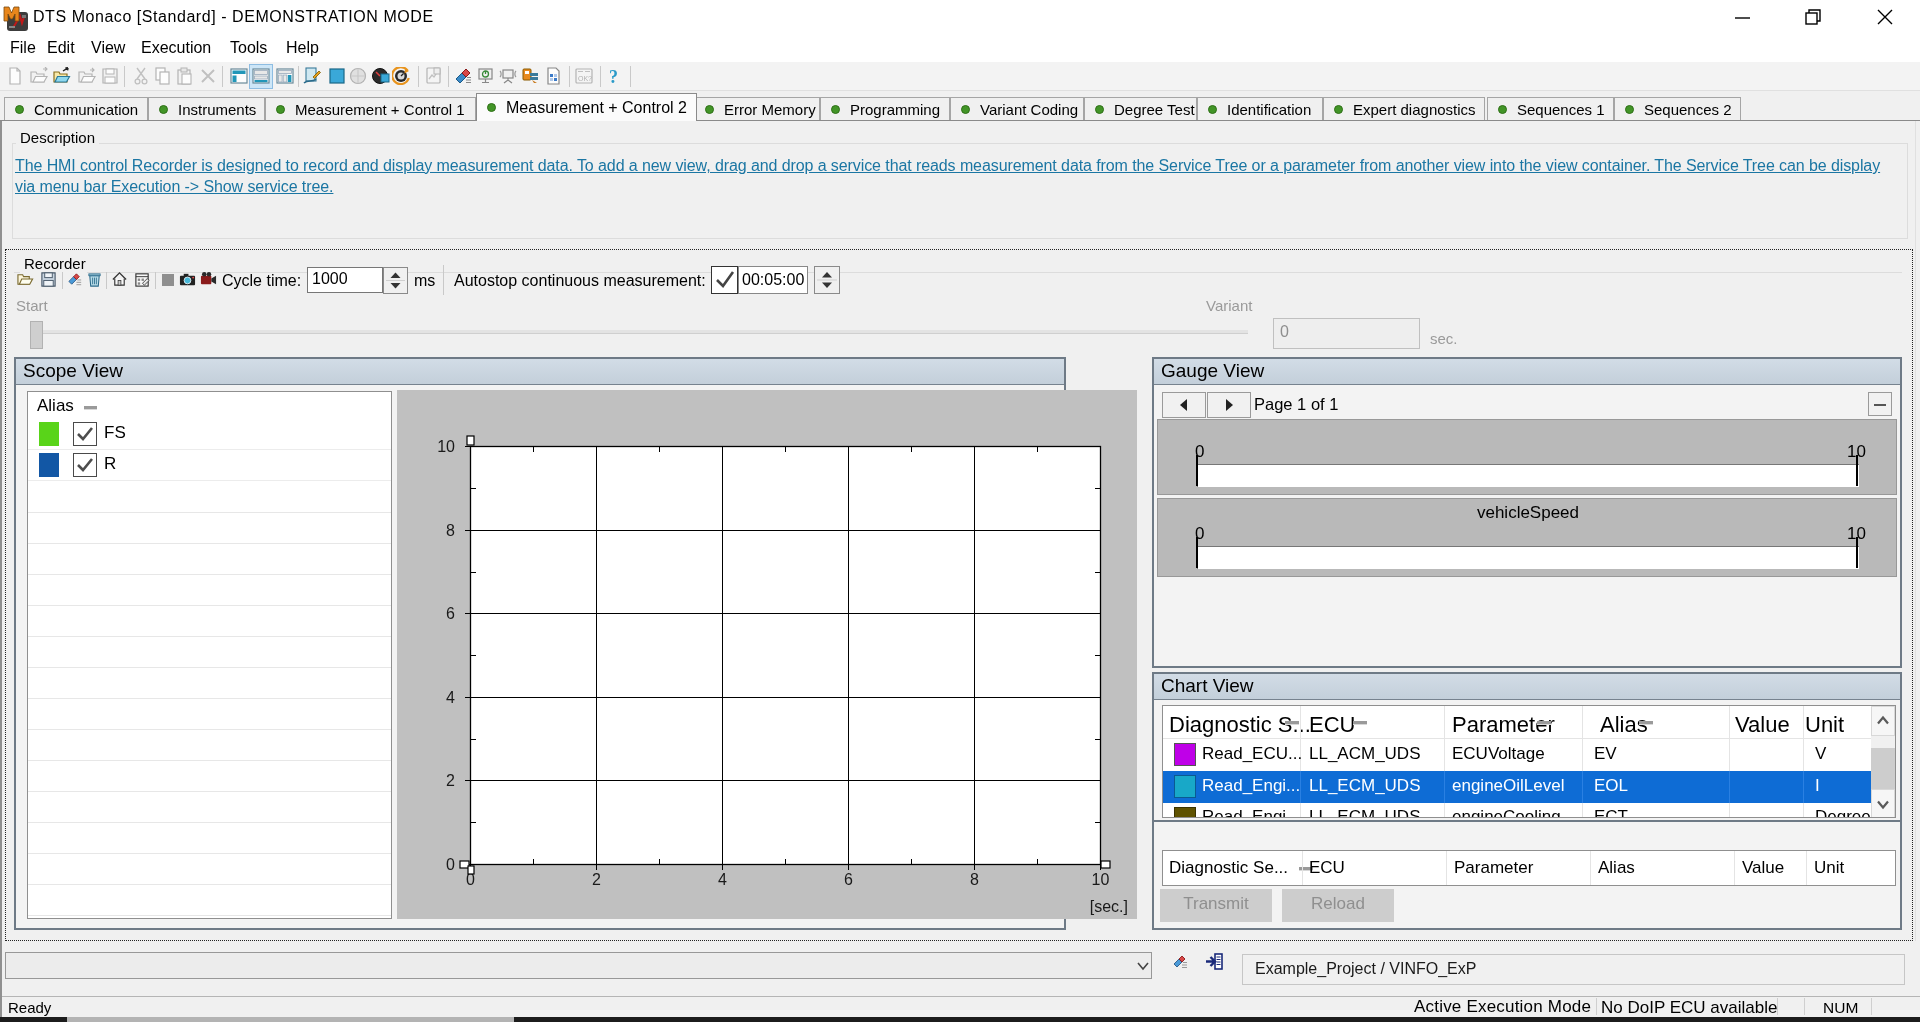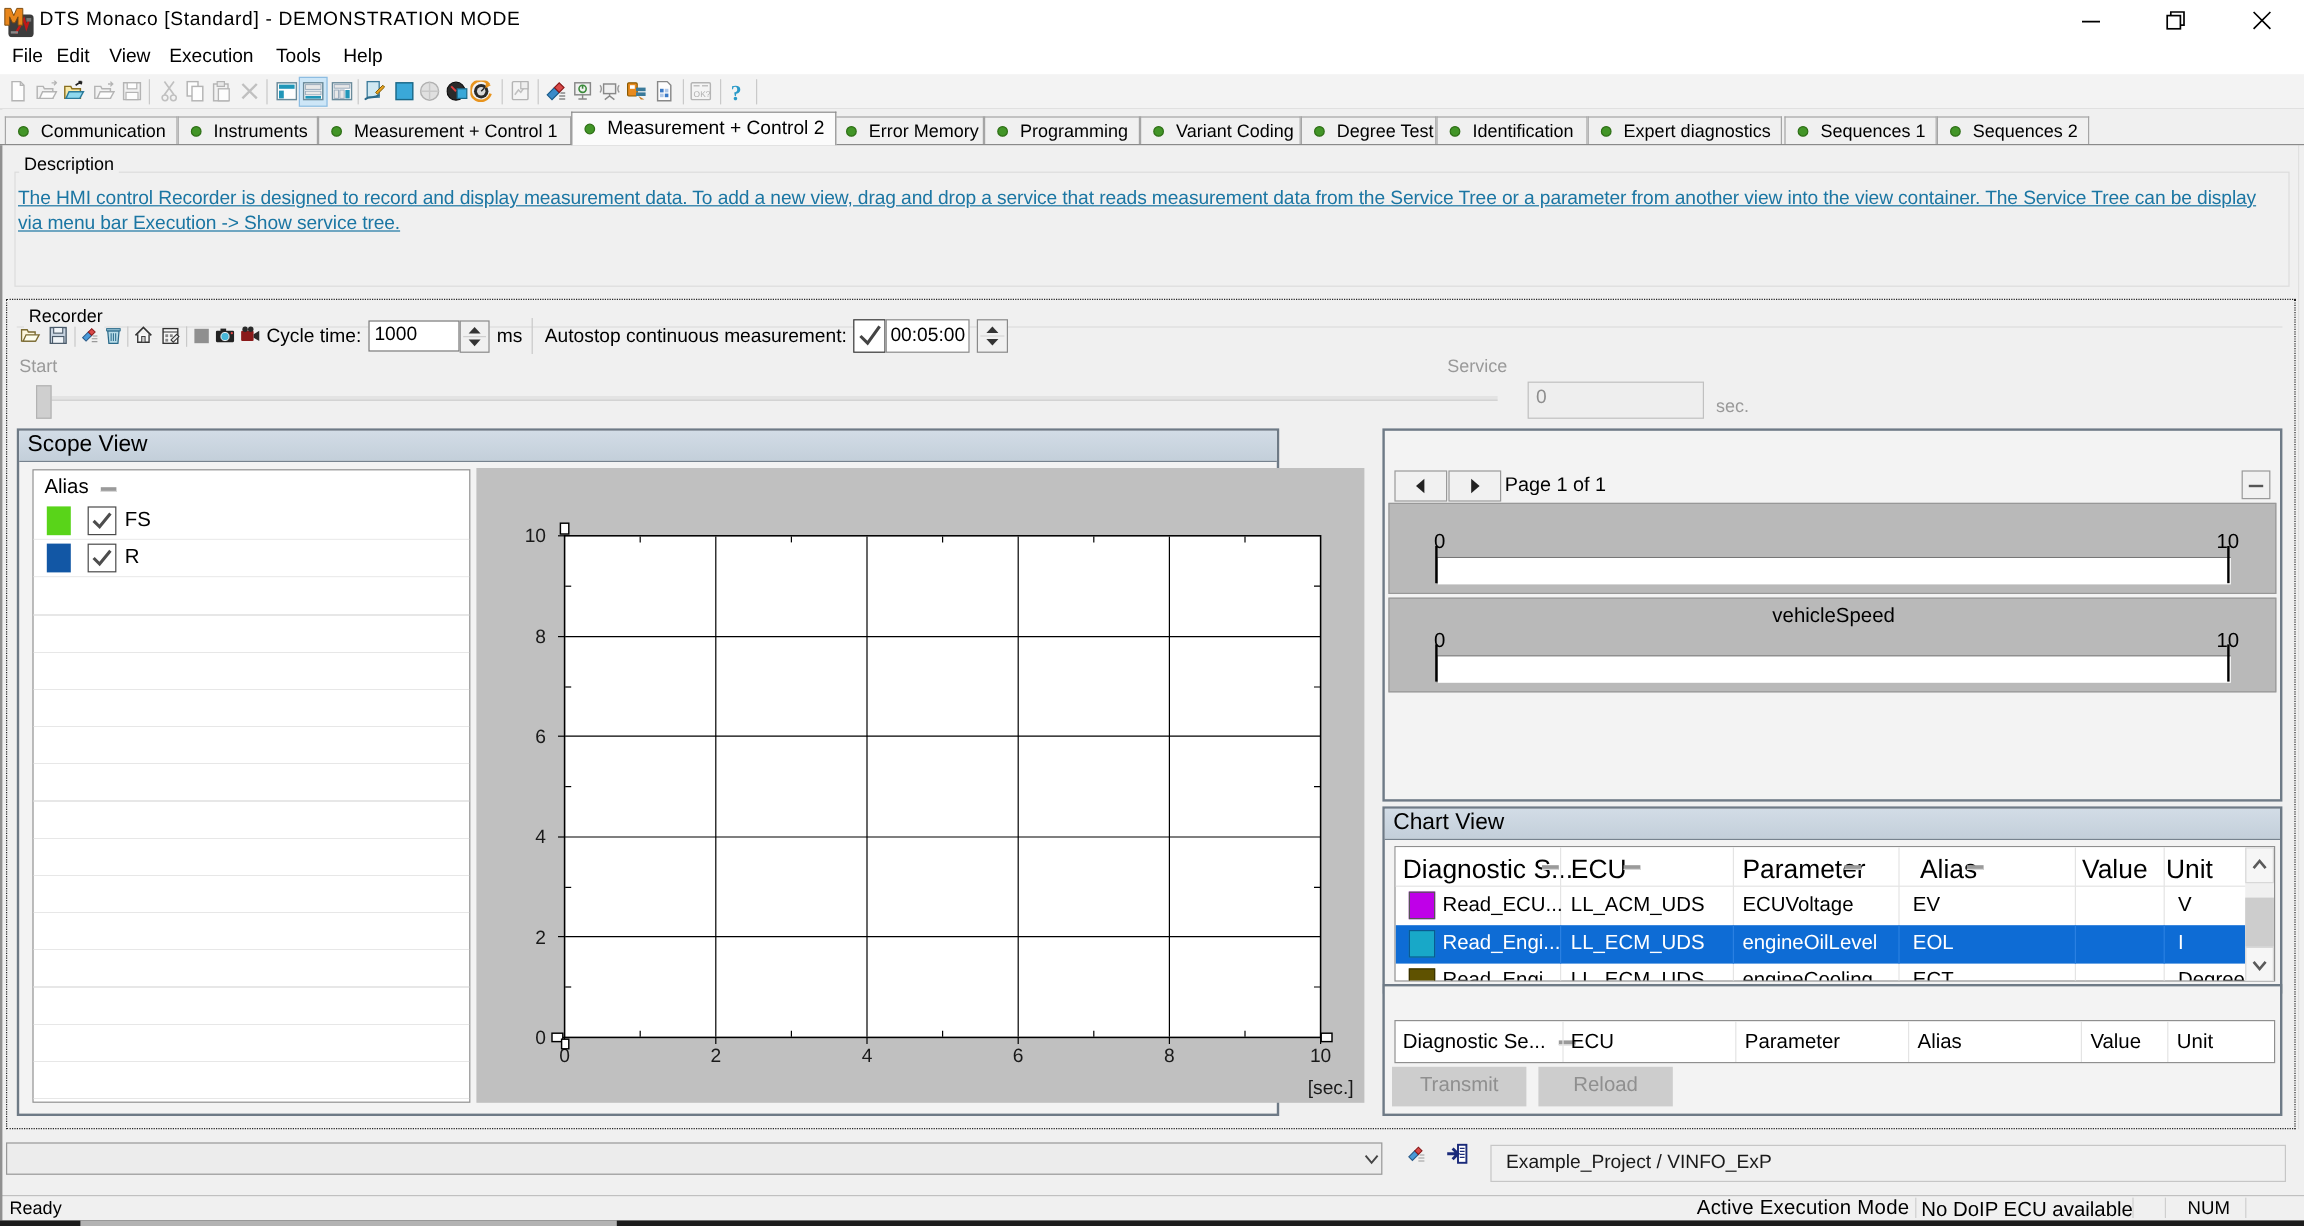--- a/index.html
+++ b/index.html
@@ -357,21 +357,21 @@
       </svg>
   </div>
 </div>
 <div class="abs" id="cyclelabel">Cycle time:</div>
 <div class="abs" id="cycleinput">1000</div>
 <div class="abs" id="mslabel">ms</div>
 <div class="abs" id="autostoplabel">Autostop continuous measurement:</div>
 <div class="abs" id="startlabel">Start</div>
 <div class="abs" id="slidertrack"></div>
 <div class="abs" id="sliderthumb"></div>
-<div class="abs" id="durlabel">Service</div>
+<div class="abs" id="durlabel">Variant</div>
 <div class="abs" id="durinput">0</div>
 <div class="abs" id="seclabel">sec.</div>
 
 <div class="panel" id="scopepanel" style="left:14px; top:357px; width:1052px; height:573px;">
   <div class="phead">Scope View</div>
   <div class="abs" id="aliaslist" style="left:11px; top:32px; width:365px; height:528px; background:#fff; border:1px solid #8f8f8f;">
     <div class="abs" style="left:0; top:90px; width:363px; height:436px; background:repeating-linear-gradient(to bottom, transparent 0px, transparent 30px, #e7e7e7 30px, #e7e7e7 31px);"></div>
     <div class="abs" style="left:9px; top:4px; font-size:17px;">Alias</div>
     <div class="abs" style="left:56px; top:14px; width:13px; height:4px; background:#9a9a9a; border-bottom:1px solid #d8d8d8;"></div>
     <div class="abs" style="left:0px; top:28px; width:363px; height:30px; border-bottom:1px solid #ececec;">
@@ -461,20 +461,21 @@
         <rect x="70" y="48" width="7" height="9"></rect>
         <rect x="63" y="473" width="9" height="7"></rect>
           <rect x="71" y="478" width="6" height="8"></rect>
         <rect x="704" y="473" width="9" height="7"></rect>
       </g>
     </svg>
   </div>
 </div>
 
 <div class="panel" id="gaugepanel" style="left:1152px; top:357px; width:750px; height:311px;">
+  <div class="phead">Gauge View</div>
   <div class="abs" style="left:8px; top:33px; width:44px; height:26px; background:#f1f1f1; border:1px solid #9a9a9a;">
       <svg width="42" height="24" viewBox="0 0 42 24">
         <path d="M24 6 L17 12 L24 18 Z" fill="#222"></path>
       </svg>
     </div>
   <div class="abs" style="left:53px; top:33px; width:44px; height:26px; background:#f1f1f1; border:1px solid #9a9a9a;">
       <svg width="42" height="24" viewBox="0 0 42 24">
         <path d="M18 6 L25 12 L18 18 Z" fill="#222"></path>
       </svg>
     </div>

